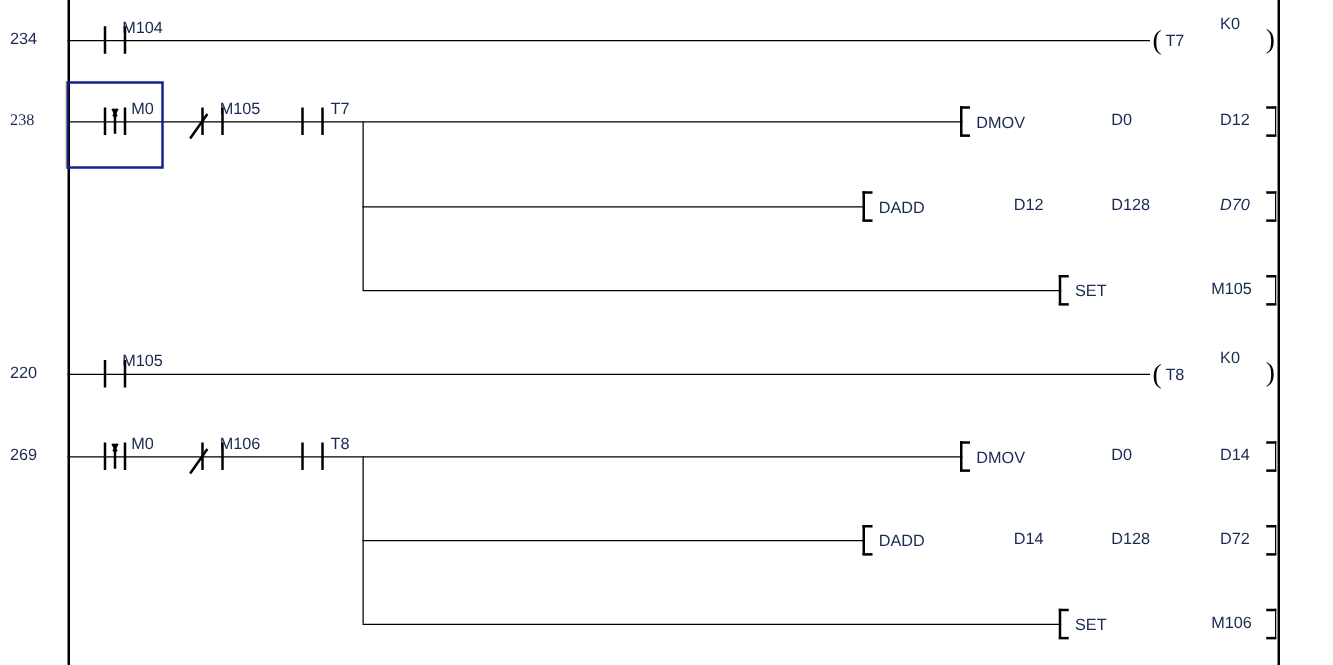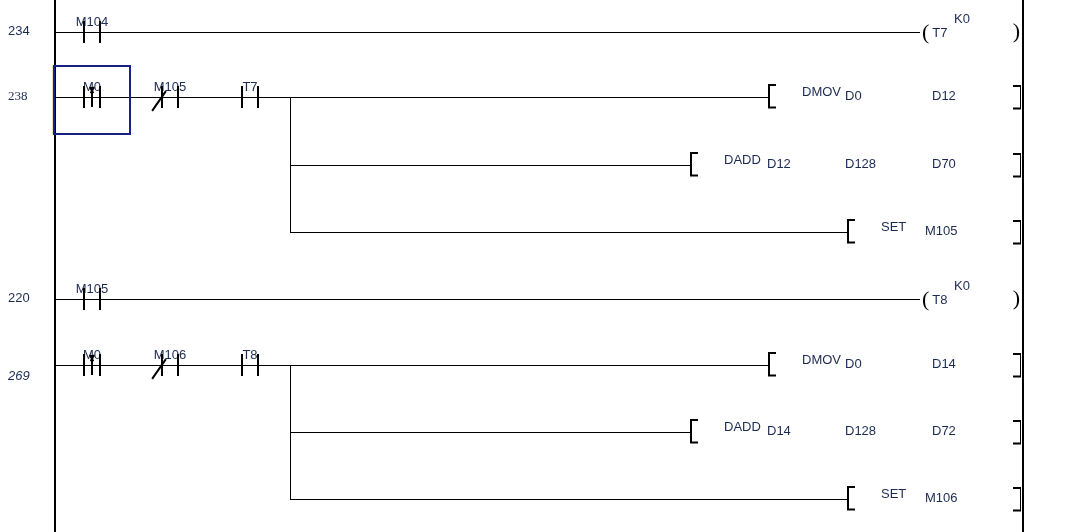--- a/index.html
+++ b/index.html
@@ -45,20 +45,21 @@
     white-space: nowrap;
   }
   
   .dev-label {
     position: absolute;
     font-size: 13px;
     color: #1b2a52;
     white-space: nowrap;
     text-align: left;
     transform: translateX(-50%);
+    padding-left: 44px;
   }
   
   .contact {
     position: absolute;
     width: 26px;
     height: 22px;
     transform: translate(-50%, -50%);
   }
   .contact .bar {
     position: absolute;
@@ -125,22 +126,22 @@
   .coil .coil-name {
     font-size: 13px;
     color: #1b2a52;
   }
   
   .instr {
     position: absolute;
     transform: translateY(-50%);
     height: 26px;
     display: flex;
+    align-items: center;
     white-space: nowrap;
-    gap: 21px;
   }
   .bracket-open {
     position: relative;
     width: 9px;
     height: 24px;
     margin-right: 4px;
   }
   .bracket-open::before {
     content: "";
     position: absolute;
@@ -255,42 +256,42 @@
       </div>
       <div class="dev-label" style="left: 845px; top: 88px; transform: none;">D0</div>
       <div class="dev-label" style="left: 932px; top: 88px; transform: none;">D12</div>
       <div class="rail-close bracket" style="left: 1011px; top: 97px;"></div>
       <div class="instr" style="left: 690px; top: 165px;">
         <span class="bracket-open"></span>
         <span class="op">DADD</span>
       </div>
       <div class="dev-label" style="left: 767px; top: 156px; transform: none;">D12</div>
       <div class="dev-label" style="left: 845px; top: 156px; transform: none;">D128</div>
-      <div class="dev-label" style="left: 932px; top: 156px; transform: none;">D70</div>
+      <div class="dev-label" style="left: 932px; top: 156px; transform: none; font-style: italic;">D70</div>
       <div class="rail-close bracket" style="left: 1011px; top: 165px;"></div>
       <div class="instr" style="left: 847px; top: 232px;">
         <span class="bracket-open"></span>
         <span class="op">SET</span>
       </div>
       <div class="dev-label" style="left: 925px; top: 223px; transform: none;">M105</div>
       <div class="rail-close bracket" style="left: 1011px; top: 232px;"></div>
       <div class="rung-no" style="left: 8px; top: 290px;">220</div>
       <div class="wire-h" style="left: 54px; top: 299px; width: 866px;"></div>
       <div class="dev-label" style="left: 92px; top: 281px;">M105</div>
       <div class="contact" style="left: 92px; top: 299px;">
         <span class="bar bar-l"></span>
         <span class="bar bar-r"></span>
       </div>
       <div class="dev-label" style="left: 962px; top: 278px;">K0</div>
       <div class="coil" style="left: 922px; top: 299px;">
         <span class="paren-left">(</span>
         <span class="coil-name">T8</span>
       </div>
       <div class="rail-close paren" style="left: 1010px; top: 299px;">)</div>
-      <div class="rung-no" style="left: 8px; top: 368px; font-style: italic;">269</div>
+      <div class="rung-no" style="left: 8px; top: 356px;">269</div>
       <div class="wire-h" style="left: 54px; top: 365px; width: 236px;"></div>
       <div class="wire-h" style="left: 290px; top: 365px; width: 480px;"></div>
       <div class="wire-h" style="left: 290px; top: 432px; width: 402px;"></div>
       <div class="wire-h" style="left: 290px; top: 499px; width: 559px;"></div>
       <div class="wire-v" style="left: 290px; top: 365px; height: 134px;"></div>
       <div class="dev-label" style="left: 92px; top: 347px;">M0</div>
       <div class="contact" style="left: 92px; top: 365px;">
         <span class="bar bar-l"></span>
         <span class="bar bar-r"></span>
         <span class="arrow"></span>

